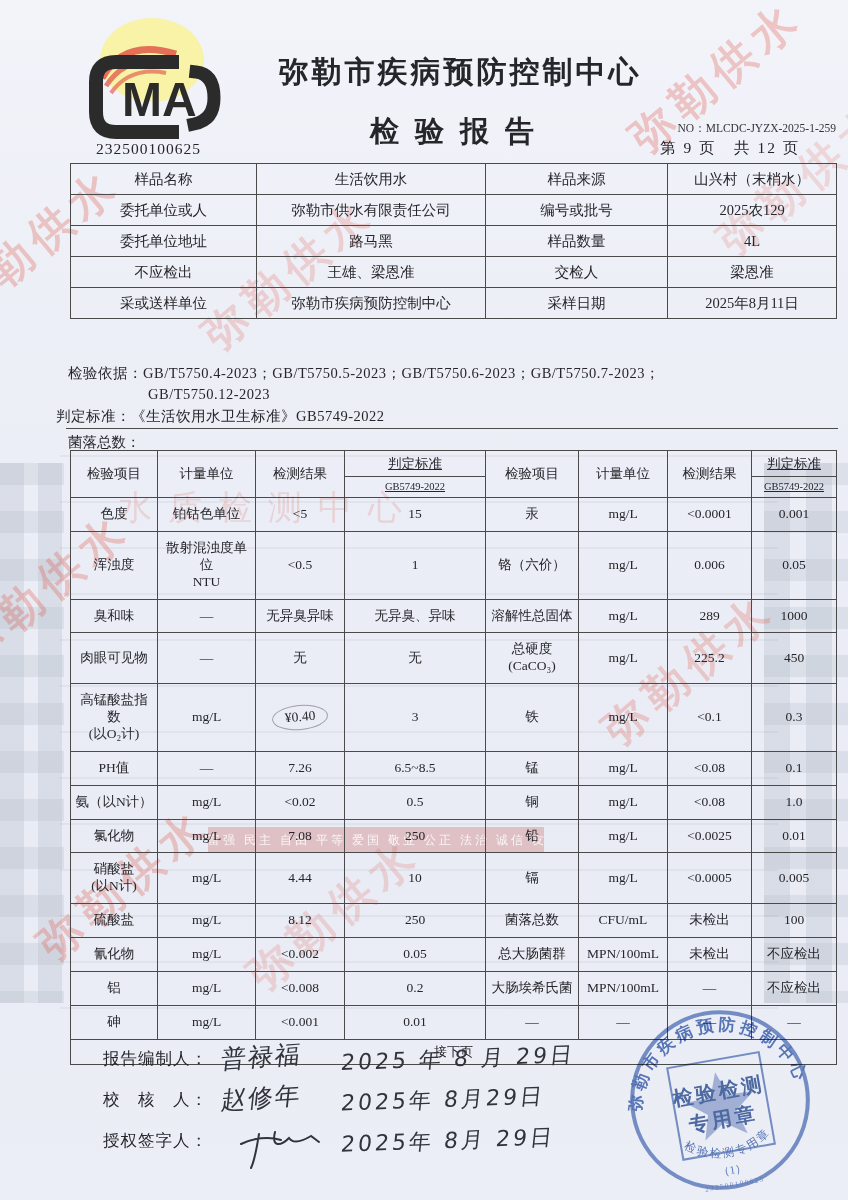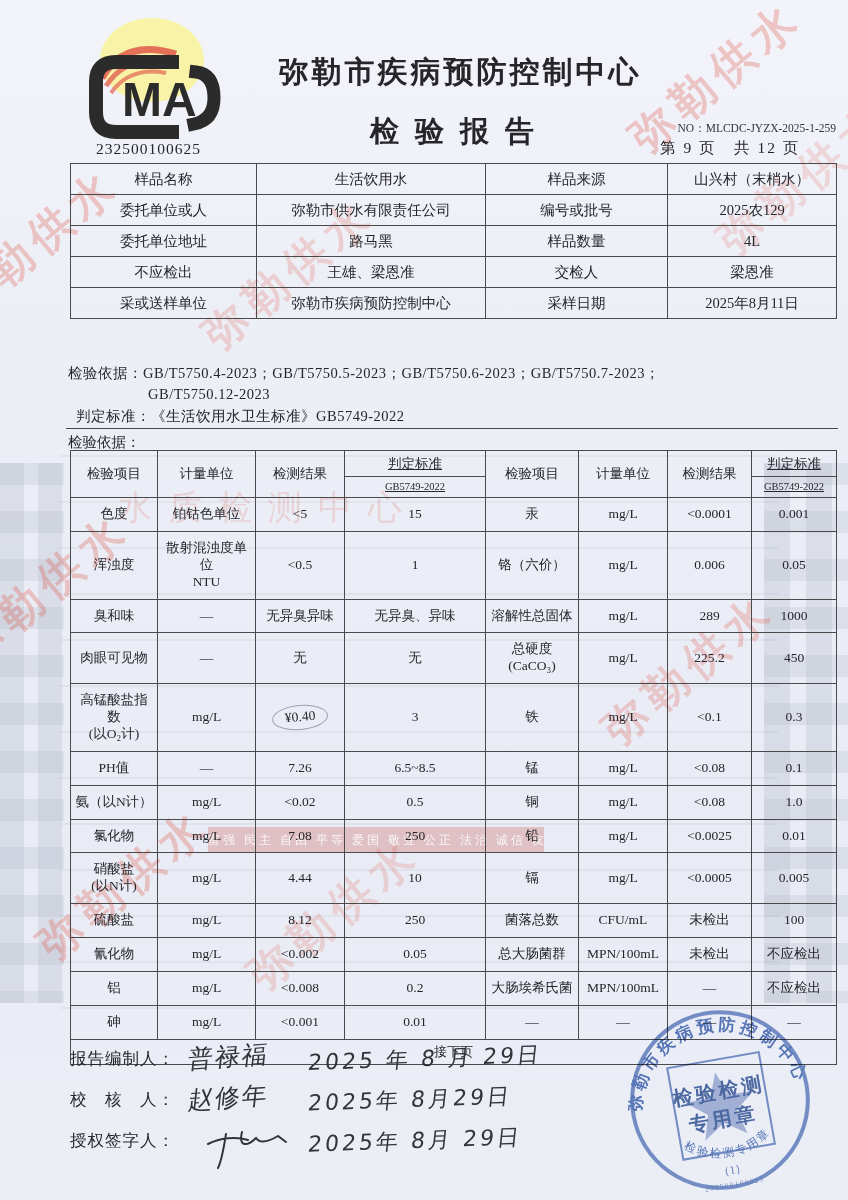--- a/index.html
+++ b/index.html
@@ -48,26 +48,26 @@
     font-weight:normal;padding:8px 3px;line-height:1.25;color:#26262a;}
   .results-table th.std{padding:0;text-decoration:underline;}
   .std-top{padding:5px 2px 3px;}
   .std-sub{border-top:1px solid #4a4a4a;font-size:10.5px;padding:3px 2px 4px;}
   .results-table tfoot td{padding:4px 0;font-size:13px;}
   .circled{display:inline-block;padding:3px 12px;border:1.5px solid rgba(95,95,105,.55);
     border-radius:50%;transform:rotate(-5deg);}
   
   .basis1{position:absolute;left:68px;top:364px;font-size:14.5px;letter-spacing:.5px;}
   .basis2{position:absolute;left:148px;top:386px;font-size:14.5px;letter-spacing:.5px;}
-  .basis3{position:absolute;left:76px;top:407px;font-size:14.5px;letter-spacing:.5px;}
+  .basis3{position:absolute;left:56px;top:407px;font-size:14.5px;letter-spacing:.5px;}
   .basis-rule{position:absolute;left:66px;top:428px;width:772px;height:1px;background:#4a4a4a;}
   .results-label{position:absolute;left:68px;top:433px;font-size:14.5px;}
   
   .signoff{position:absolute;left:70px;top:1040px;width:560px;}
-  .sig-row{position:relative;height:41px;}
+  .sig-row{position:relative;height:41px;margin-left:33px;}
   .sig-label{position:absolute;left:0;top:8px;font-size:16.5px;letter-spacing:1px;}
   .hand{font-family:"DejaVu Sans",sans-serif;color:#32343c;}
   .sig-name{position:absolute;left:118px;top:0;font-size:25px;
     transform:rotate(-4deg) skewX(-10deg);letter-spacing:2px;}
   .sig-scribble{position:absolute;left:128px;top:4px;}
   .sig-date{position:absolute;left:238px;top:4px;font-size:22px;
     transform:rotate(-2deg) skewX(-8deg);letter-spacing:3px;}
   
   .stamp{position:absolute;left:608px;top:995px;mix-blend-mode:multiply;opacity:.9;}
 </style>
@@ -147,21 +147,21 @@
           <td>采样日期</td>
           <td>2025年8月11日</td>
         </tr>
       </tbody>
   </table>
 
   <div class="basis1">检验依据：GB/T5750.4-2023；GB/T5750.5-2023；GB/T5750.6-2023；GB/T5750.7-2023；</div>
   <div class="basis2">GB/T5750.12-2023</div>
   <div class="basis3">判定标准：《生活饮用水卫生标准》GB5749-2022</div>
   <div class="basis-rule"></div>
-  <div class="results-label">检验依据：</div>
+  <div class="results-label">菌落总数：</div>
 
   <table class="results-table">
     <colgroup>
       <col style="width:87px">
         <col style="width:98px">
         <col style="width:89px">
         <col style="width:141px">
       <col style="width:93px">
         <col style="width:89px">
         <col style="width:84px">

